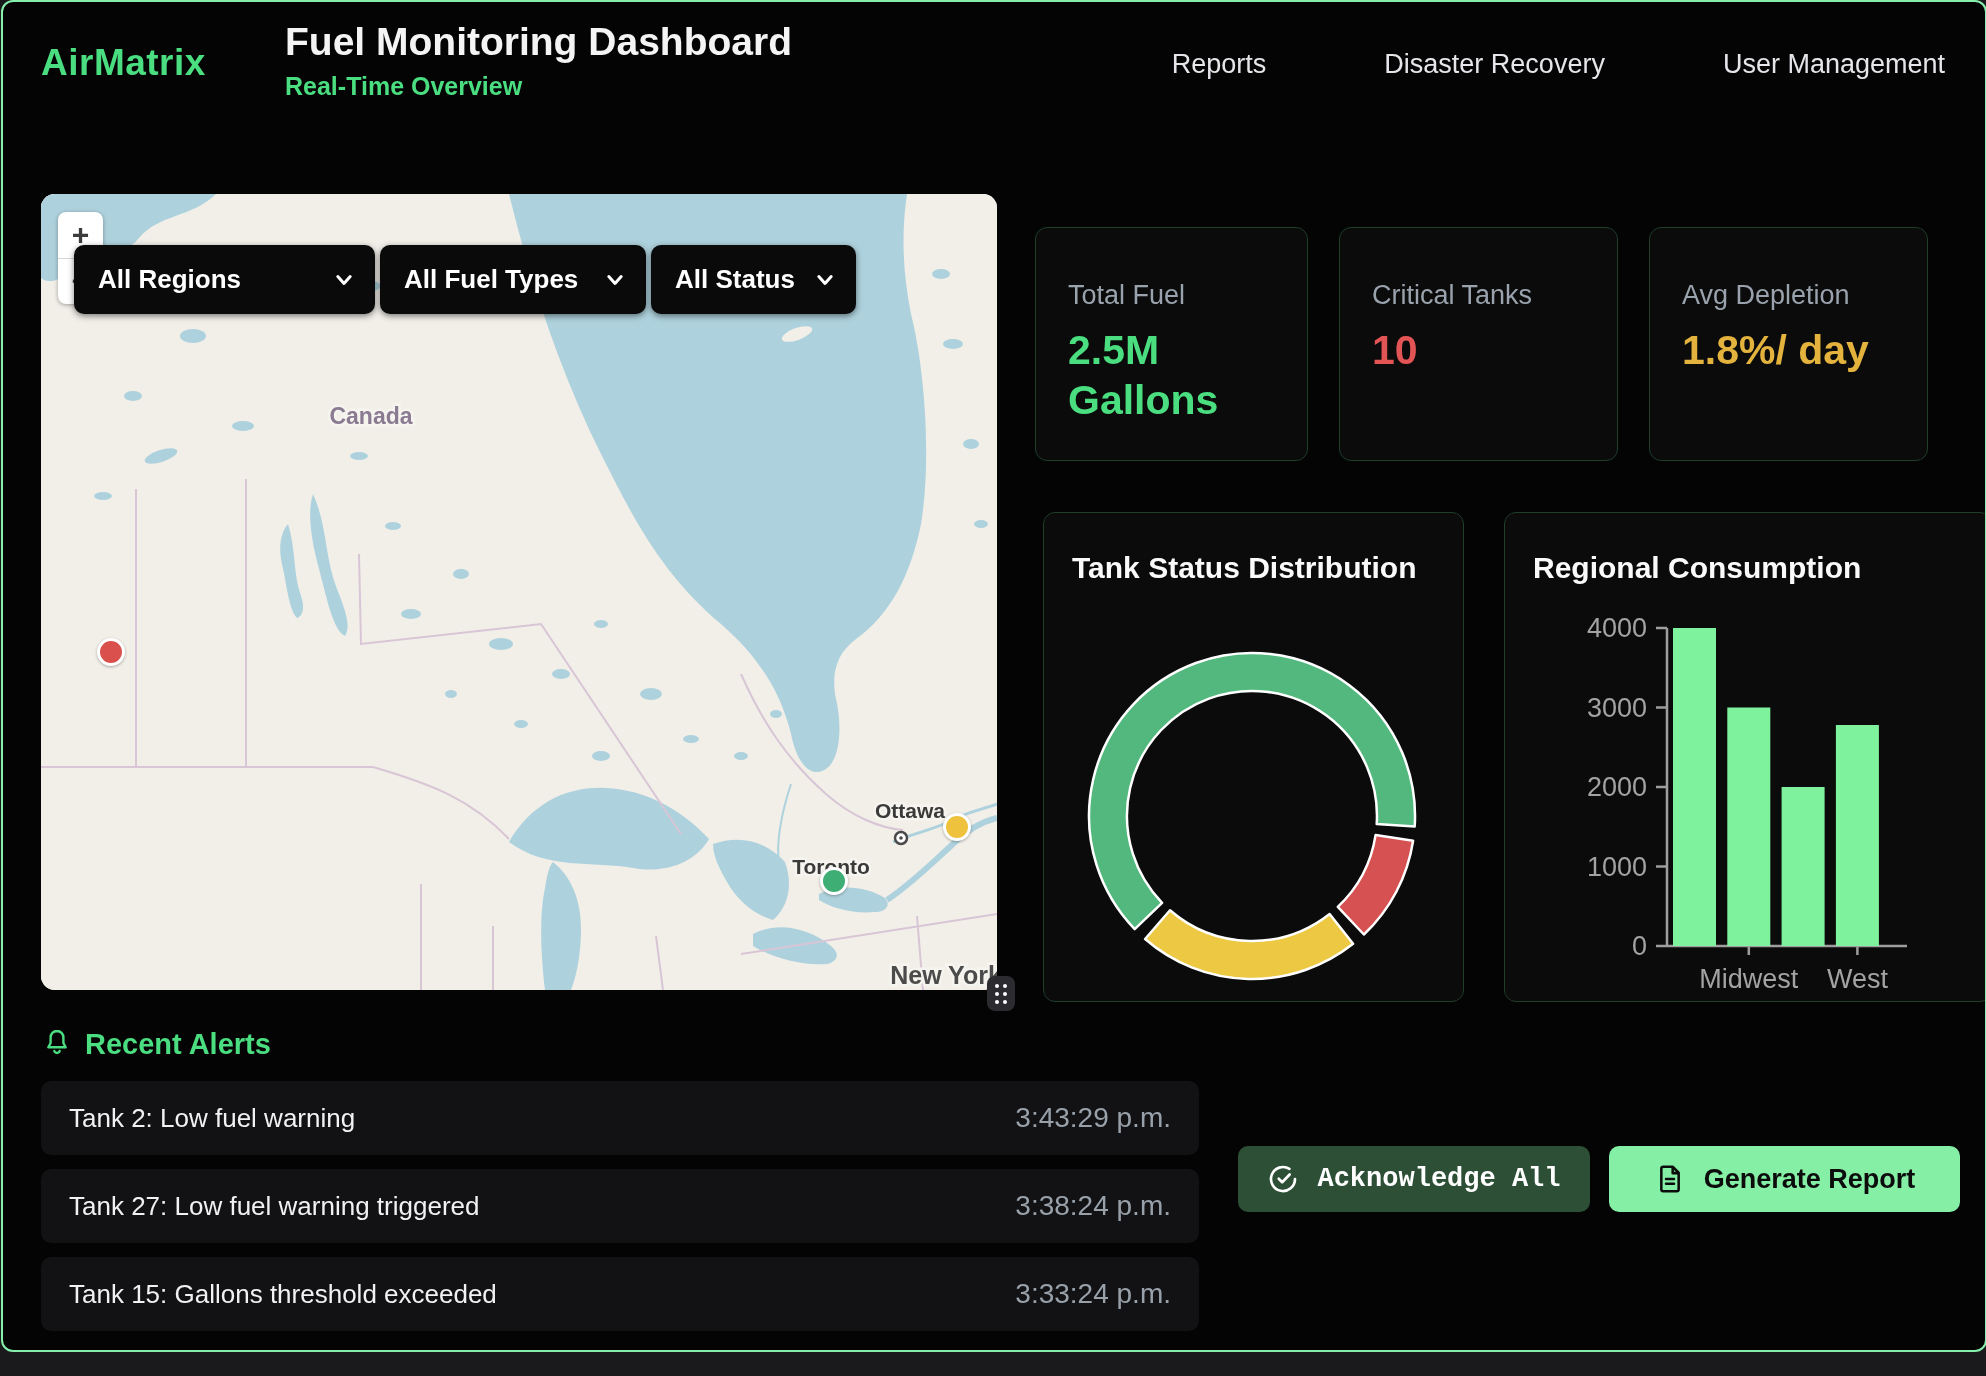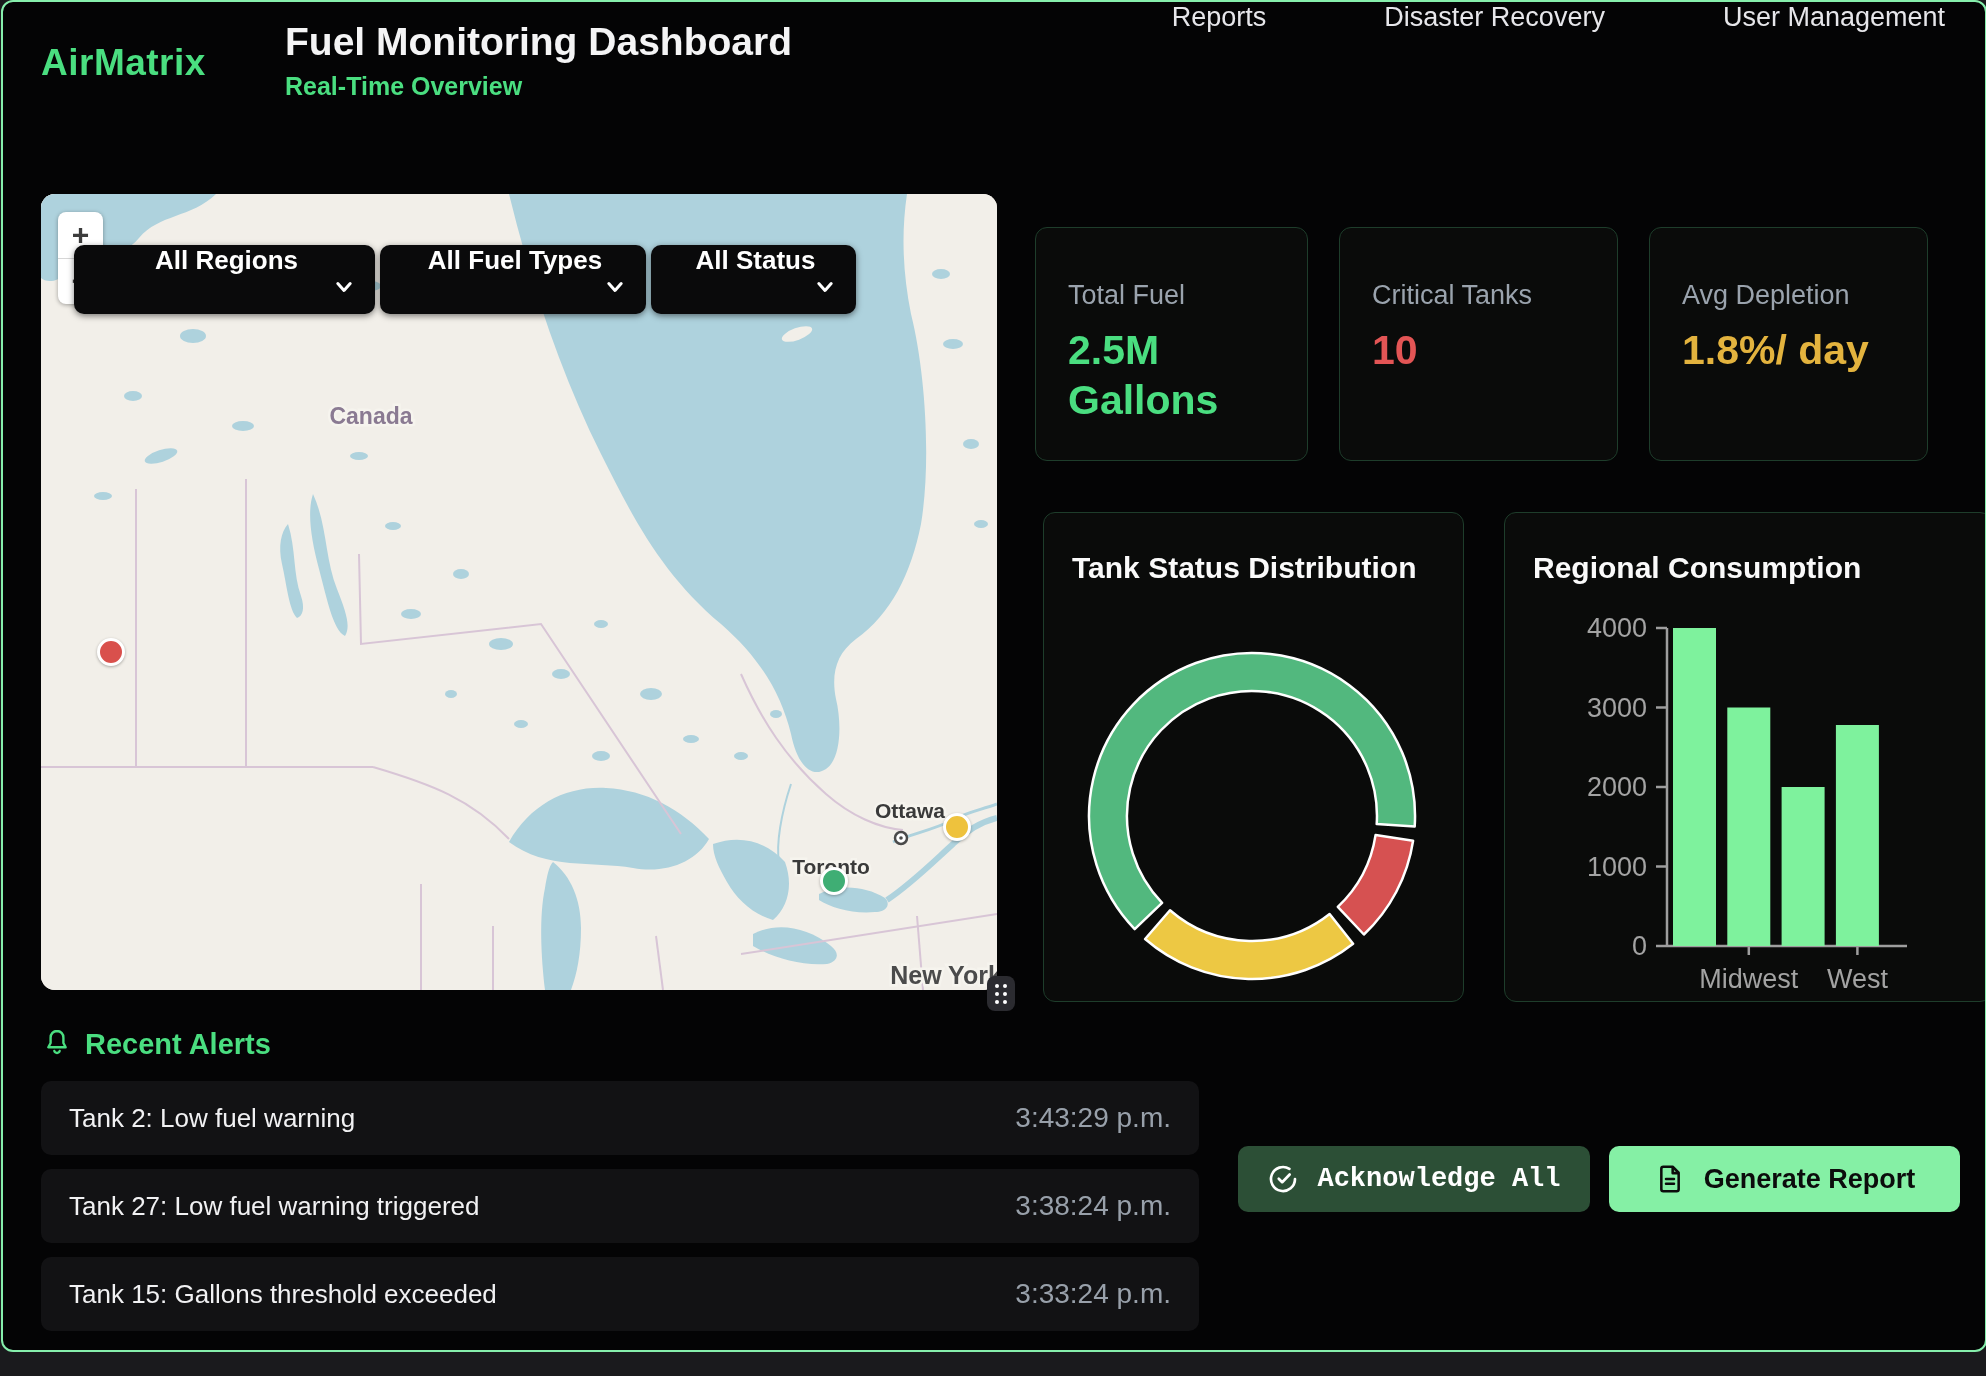--- a/index.html
+++ b/index.html
@@ -7,33 +7,33 @@
   .abs { position:absolute; }
   #window {
     position:absolute; left:1px; top:0; width:1986px; height:1352px;
     background:#040405; border:2px solid #86efac; border-radius:12px; overflow:hidden;
   }
   
   #brand { left:38px; top:40px; font-size:37px; font-weight:800; letter-spacing:.5px; }
   #titlebox { left:282px; top:18px; }
   #page-title { font-size:39px; font-weight:700; color:#f4f4f5; }
   #page-subtitle { margin-top:8px; font-size:25px; font-weight:600; }
-  #nav { right:40px; top:0; height:125px; display:flex; gap:118px; }
+  #nav { right:40px; top:0; height:125px; display:flex; align-items:center; gap:118px; }
   .nav-item { font-size:27px; font-weight:500; color:#e6e6ea; cursor:pointer; white-space:nowrap; }
   
   #map { left:38px; top:192px; width:956px; height:796px; border-radius:14px; overflow:hidden; background:#f2efe9; }
   #map svg.basemap { position:absolute; left:0; top:0; }
   .map-label { paint-order:stroke; stroke:#f6f4ee; stroke-width:5px; font-weight:700; }
   #zoomctl { left:17px; top:18px; width:45px; height:92px; background:#fff; border-radius:8px; z-index:2;
              box-shadow:0 1px 4px rgba(0,0,0,.35); display:flex; flex-direction:column; }
   .zoombtn { flex:1; display:flex; align-items:center; justify-content:center; font-size:30px; font-weight:700; color:#3c3c3c; cursor:pointer; }
   #zoomctl .divider { height:1px; background:#d6d6d6; }
   .map-filter { top:51px; height:69px; background:#0a0a0b; border-radius:10px; z-index:3;
                 display:flex; align-items:center; padding:0 20px 0 24px; cursor:pointer;
-                box-shadow:0 2px 6px rgba(0,0,0,.5);flex-direction:column; }
+                box-shadow:0 2px 6px rgba(0,0,0,.5); }
   .map-filter span { color:#fff; font-size:26px; font-weight:600; white-space:nowrap; }
   .map-filter svg { margin-left:auto; }
   #filter-regions { left:33px;  width:301px; }
   #filter-fuel    { left:339px; width:266px; }
   #filter-status  { left:610px; width:205px; }
   .map-marker { position:absolute; width:28px; height:28px; border-radius:50%; border:3px solid #fff;
                 transform:translate(-50%,-50%); z-index:4; box-shadow:0 1px 3px rgba(0,0,0,.3); cursor:pointer; }
   #grip { left:984px; top:974px; width:28px; height:35px; background:#2b2b30; border-radius:8px; z-index:6;
           display:grid; grid-template-columns:repeat(2,1fr); align-content:center; justify-items:center; row-gap:4px; padding:0 6px; cursor:grab; }
   #grip i { width:4px; height:4px; border-radius:50%; background:#fff; }

